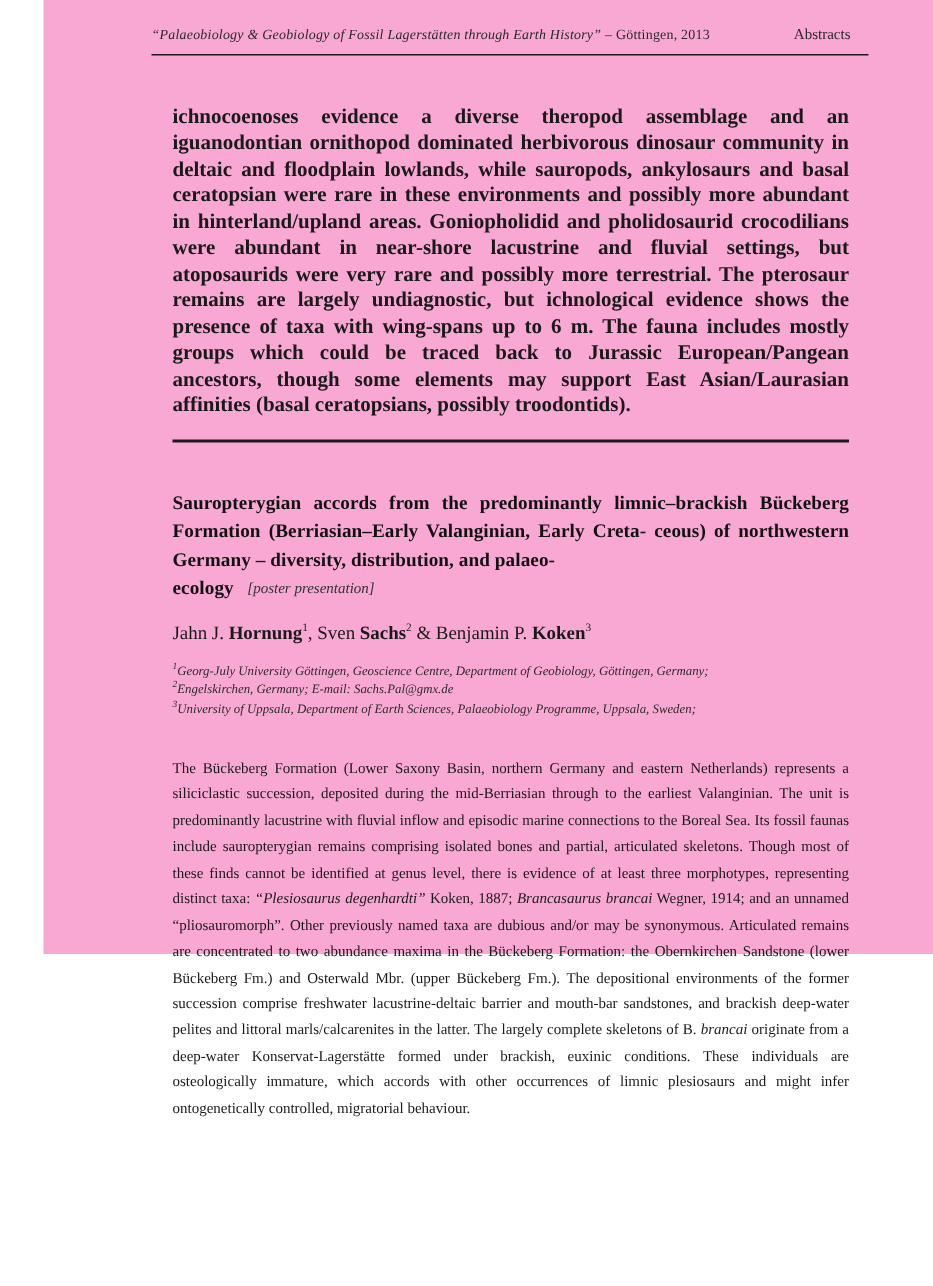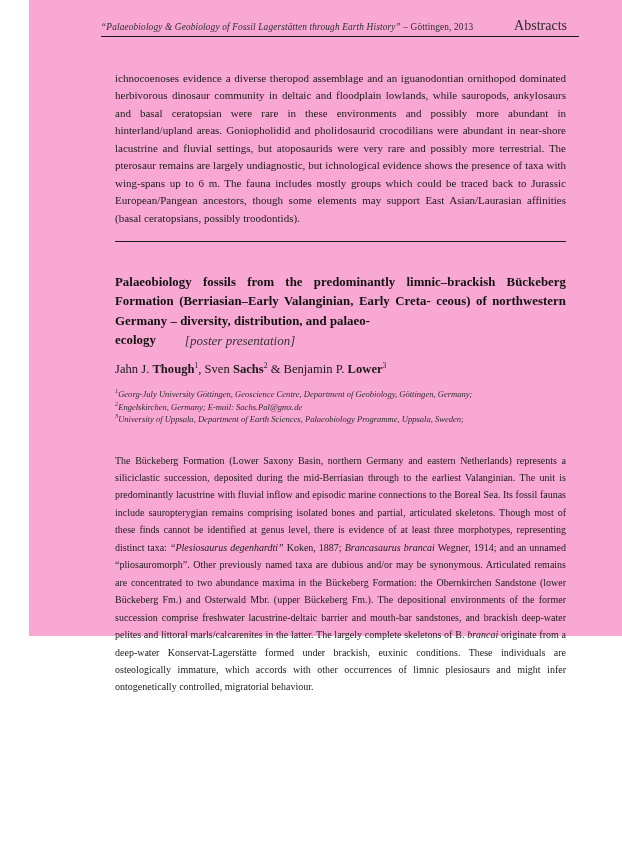--- a/index.html
+++ b/index.html
@@ -36,21 +36,21 @@
     font-size: 9.3px;
     color: #2a2a2a;
   }
   .runhead-title {
     font-style: italic;
     letter-spacing: 0.15px;
     white-space: nowrap;
   }
   .runhead-title .nonital { font-style: normal; }
   .runhead-right {
-    font-size: 14px;
+    font-size: 10px;
     padding-right: 12px;
     white-space: nowrap;
   }
   .rule-head {
     position: absolute;
     left: 72px;
     top: 36px;
     width: 478px;
     height: 1.1px;
     background: #1a1a1a;
@@ -59,26 +59,27 @@
   
   .col {
     position: absolute;
     left: 86px;
     top: 70px;
     width: 451px;
   }
 
   p.body {
     margin: 0;
-    font-size: 11px;
+    font-size: 14px;
     line-height: 17.45px;
     text-align: justify;
     text-justify: inter-word;
     hyphens: manual;
     color: #1a1a1a;
+    font-weight: bold;
   }
 
   .rule-sep {
     margin: 14px 0 0 0;
     height: 1.1px;
     background: #1a1a1a;
     width: 451px;
   }
 
   .abstract-2 { margin-top: 31px; }
@@ -89,29 +90,28 @@
     line-height: 19.3px;
     font-weight: bold;
     text-align: justify;
     text-justify: inter-word;
     letter-spacing: 0.05px;
     color: #111111;
   }
   h2.title .ptype {
     font-weight: normal;
     font-style: italic;
-    font-size: 13px;
+    font-size: 10px;
     letter-spacing: 0;
     padding-left: 9px;
     color: #333;
   }
   .title-lastline {
     display: flex;
     align-items: center;
-    gap: 20px;
   }
 
   .authors {
     margin: 11px 0 0 0;
     font-size: 12.6px;
     line-height: 16px;
     color: #1a1a1a;
   }
   .authors b { font-weight: bold; }
   sup {
@@ -167,31 +167,31 @@
 
   <div class="col">
 
     <p class="body">ichnocoenoses evidence a diverse theropod assemblage and an iguanodontian ornithopod dominated herbivorous dinosaur community in deltaic and floodplain lowlands, while sauropods, ankylosaurs and basal ceratopsian were rare in these environments and possibly more abundant in hinterland/upland areas. Goniopholidid and pholidosaurid crocodilians were abundant in near-shore lacustrine and fluvial settings, but atoposaurids were very rare and possibly more terrestrial. The pterosaur remains are largely undiagnostic, but ichnological evidence shows the presence of taxa with wing-spans up to 6 m. The fauna includes mostly groups which could be traced back to Jurassic European/Pangean ancestors, though some elements may support East Asian/Laurasian affinities (basal ceratopsians, possibly troodontids).</p>
 
     <div class="rule-sep"></div>
 
     <div class="abstract-2">
 
       <h2 class="title">
-        <span>Palaeobiology fossils from the predominantly limnic–brackish</span>
+        <span>Sauropterygian accords from the predominantly limnic–brackish</span>
         <span>Bückeberg Formation (Berriasian–Early Valanginian, Early Creta-</span>
         <span>ceous) of northwestern Germany – diversity, distribution, and palaeo-</span>
         <span class="title-lastline">
           <span>ecology</span>
           <span class="ptype">[poster presentation]</span>
         </span>
       </h2>
 
       <p class="authors">
-        <span><span>Jahn J. </span><b>Though</b><sup>1</sup></span><span>, </span><span><span>Sven </span><b>Sachs</b><sup>2</sup></span><span> &amp; </span><span><span>Benjamin P. </span><b>Lower</b><sup>3</sup></span>
+        <span><span>Jahn J. </span><b>Hornung</b><sup>1</sup></span><span>, </span><span><span>Sven </span><b>Sachs</b><sup>2</sup></span><span> &amp; </span><span><span>Benjamin P. </span><b>Koken</b><sup>3</sup></span>
       </p>
 
       <div class="affils">
         <div><sup>1</sup><span>Georg-July University Göttingen, Geoscience Centre, Department of Geobiology, Göttingen, Germany;</span></div>
         <div><sup>2</sup><span>Engelskirchen, Germany; E-mail: Sachs.Pal@gmx.de</span></div>
         <div><sup>3</sup><span>University of Uppsala, Department of Earth Sciences, Palaeobiology Programme, Uppsala, Sweden;</span></div>
       </div>
 
       <p class="body2"><span>The Bückeberg Formation (Lower Saxony Basin, northern Germany and eastern Netherlands) represents a siliciclastic succession, deposited during the mid-Berriasian through to the earliest Valanginian. The unit is predominantly lacustrine with fluvial inflow and episodic marine connections to the Boreal Sea. Its fossil faunas include sauropterygian remains comprising isolated bones and partial, articulated skeletons. Though most of these finds cannot be identified at genus level, there is evidence of at least three morphotypes, representing distinct taxa: </span><i>“Plesiosaurus degenhardti”</i><span> Koken, 1887; </span><i>Brancasaurus brancai</i><span> Wegner, 1914; and an unnamed “pliosauromorph”. Other previously named taxa are dubious and/or may be synonymous. Articulated remains are concentrated to two abundance maxima in the Bückeberg Formation: the Obernkirchen Sandstone (lower Bückeberg Fm.) and Osterwald Mbr. (upper Bückeberg Fm.). The depositional environments of the former succession comprise freshwater lacustrine-deltaic barrier and mouth-bar sandstones, and brackish deep-water pelites and littoral marls/calcarenites in the latter. The largely complete skeletons of </span><span>B. </span><i>brancai</i><span> originate from a deep-water Konservat-Lagerstätte formed under brackish, euxinic conditions. These individuals are osteologically immature, which accords with other occurrences of limnic plesiosaurs and might infer ontogenetically controlled, migratorial behaviour.</span></p>
 

